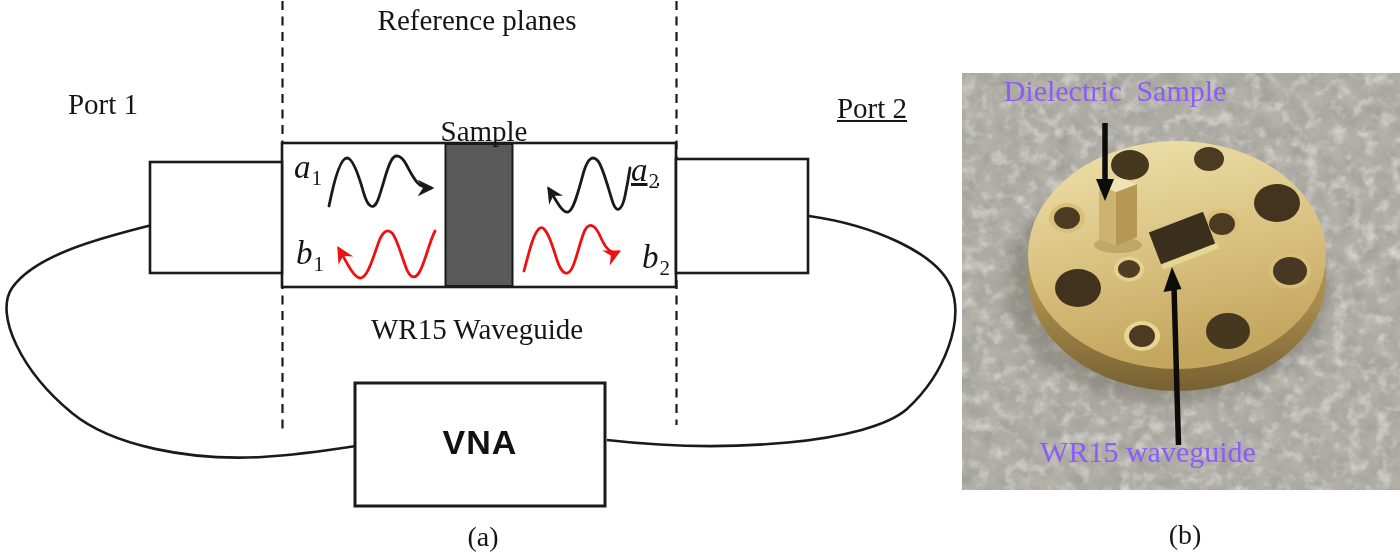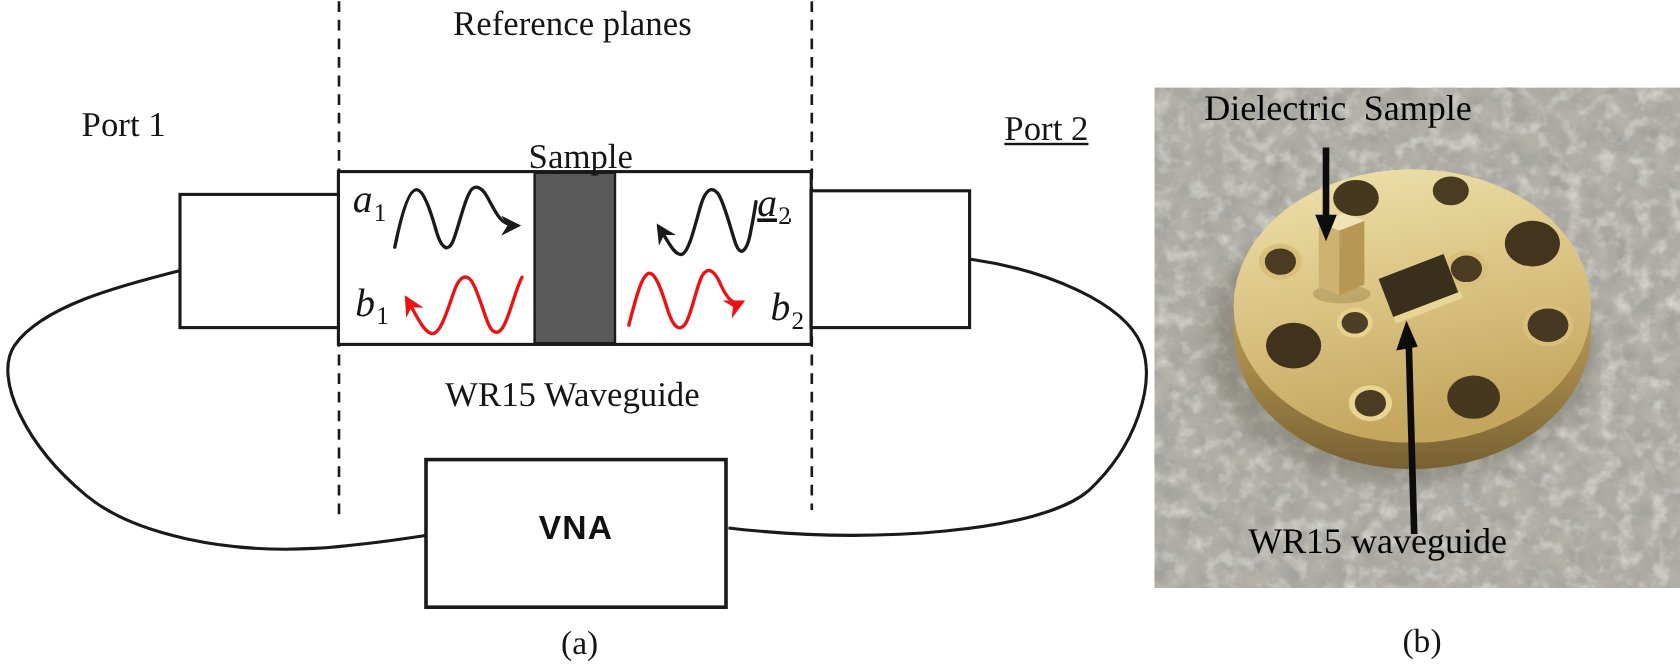--- a/index.html
+++ b/index.html
@@ -9,26 +9,26 @@
   }
   .lbl{position:absolute;white-space:nowrap;line-height:1.05;}
   .ctr{transform:translateX(-50%);text-align:right;}
   .f29{font-size:29px;}
   .f28{font-size:28px;}
   .f30{font-size:30px;}
   .math{font-style:italic;font-size:33px;}
   .math sub{font-style:normal;font-size:21px;vertical-align:-7px;margin-left:1px;}
   .vna-lbl{
     font-family:"Liberation Sans","DejaVu Sans",sans-serif;
-    font-weight:700;font-size:28px;letter-spacing:1px;color:#111;
+    font-weight:700;font-size:34px;letter-spacing:1px;color:#111;
   }
   .panel-a-svg,.photo-svg{position:absolute;left:0;top:0;}
   .panel-a{position:absolute;left:0;top:0;width:962px;height:557px;}
   .photo{position:absolute;left:962px;top:73px;width:438px;height:417px;}
-  .photo .lbl{color:#000000;}
+  .photo .lbl{color:#8b5cf6;}
 </style>
 </head>
 <body>
 
 <div class="figure">
 
   <div class="panel-a">
     <svg class="panel-a-svg" width="962" height="557" viewBox="0 0 962 557">
       <defs>
         <marker id="ah-black" viewBox="0 0 10 10" refX="8" refY="5" markerWidth="6" markerHeight="6" orient="auto-start-reverse">

